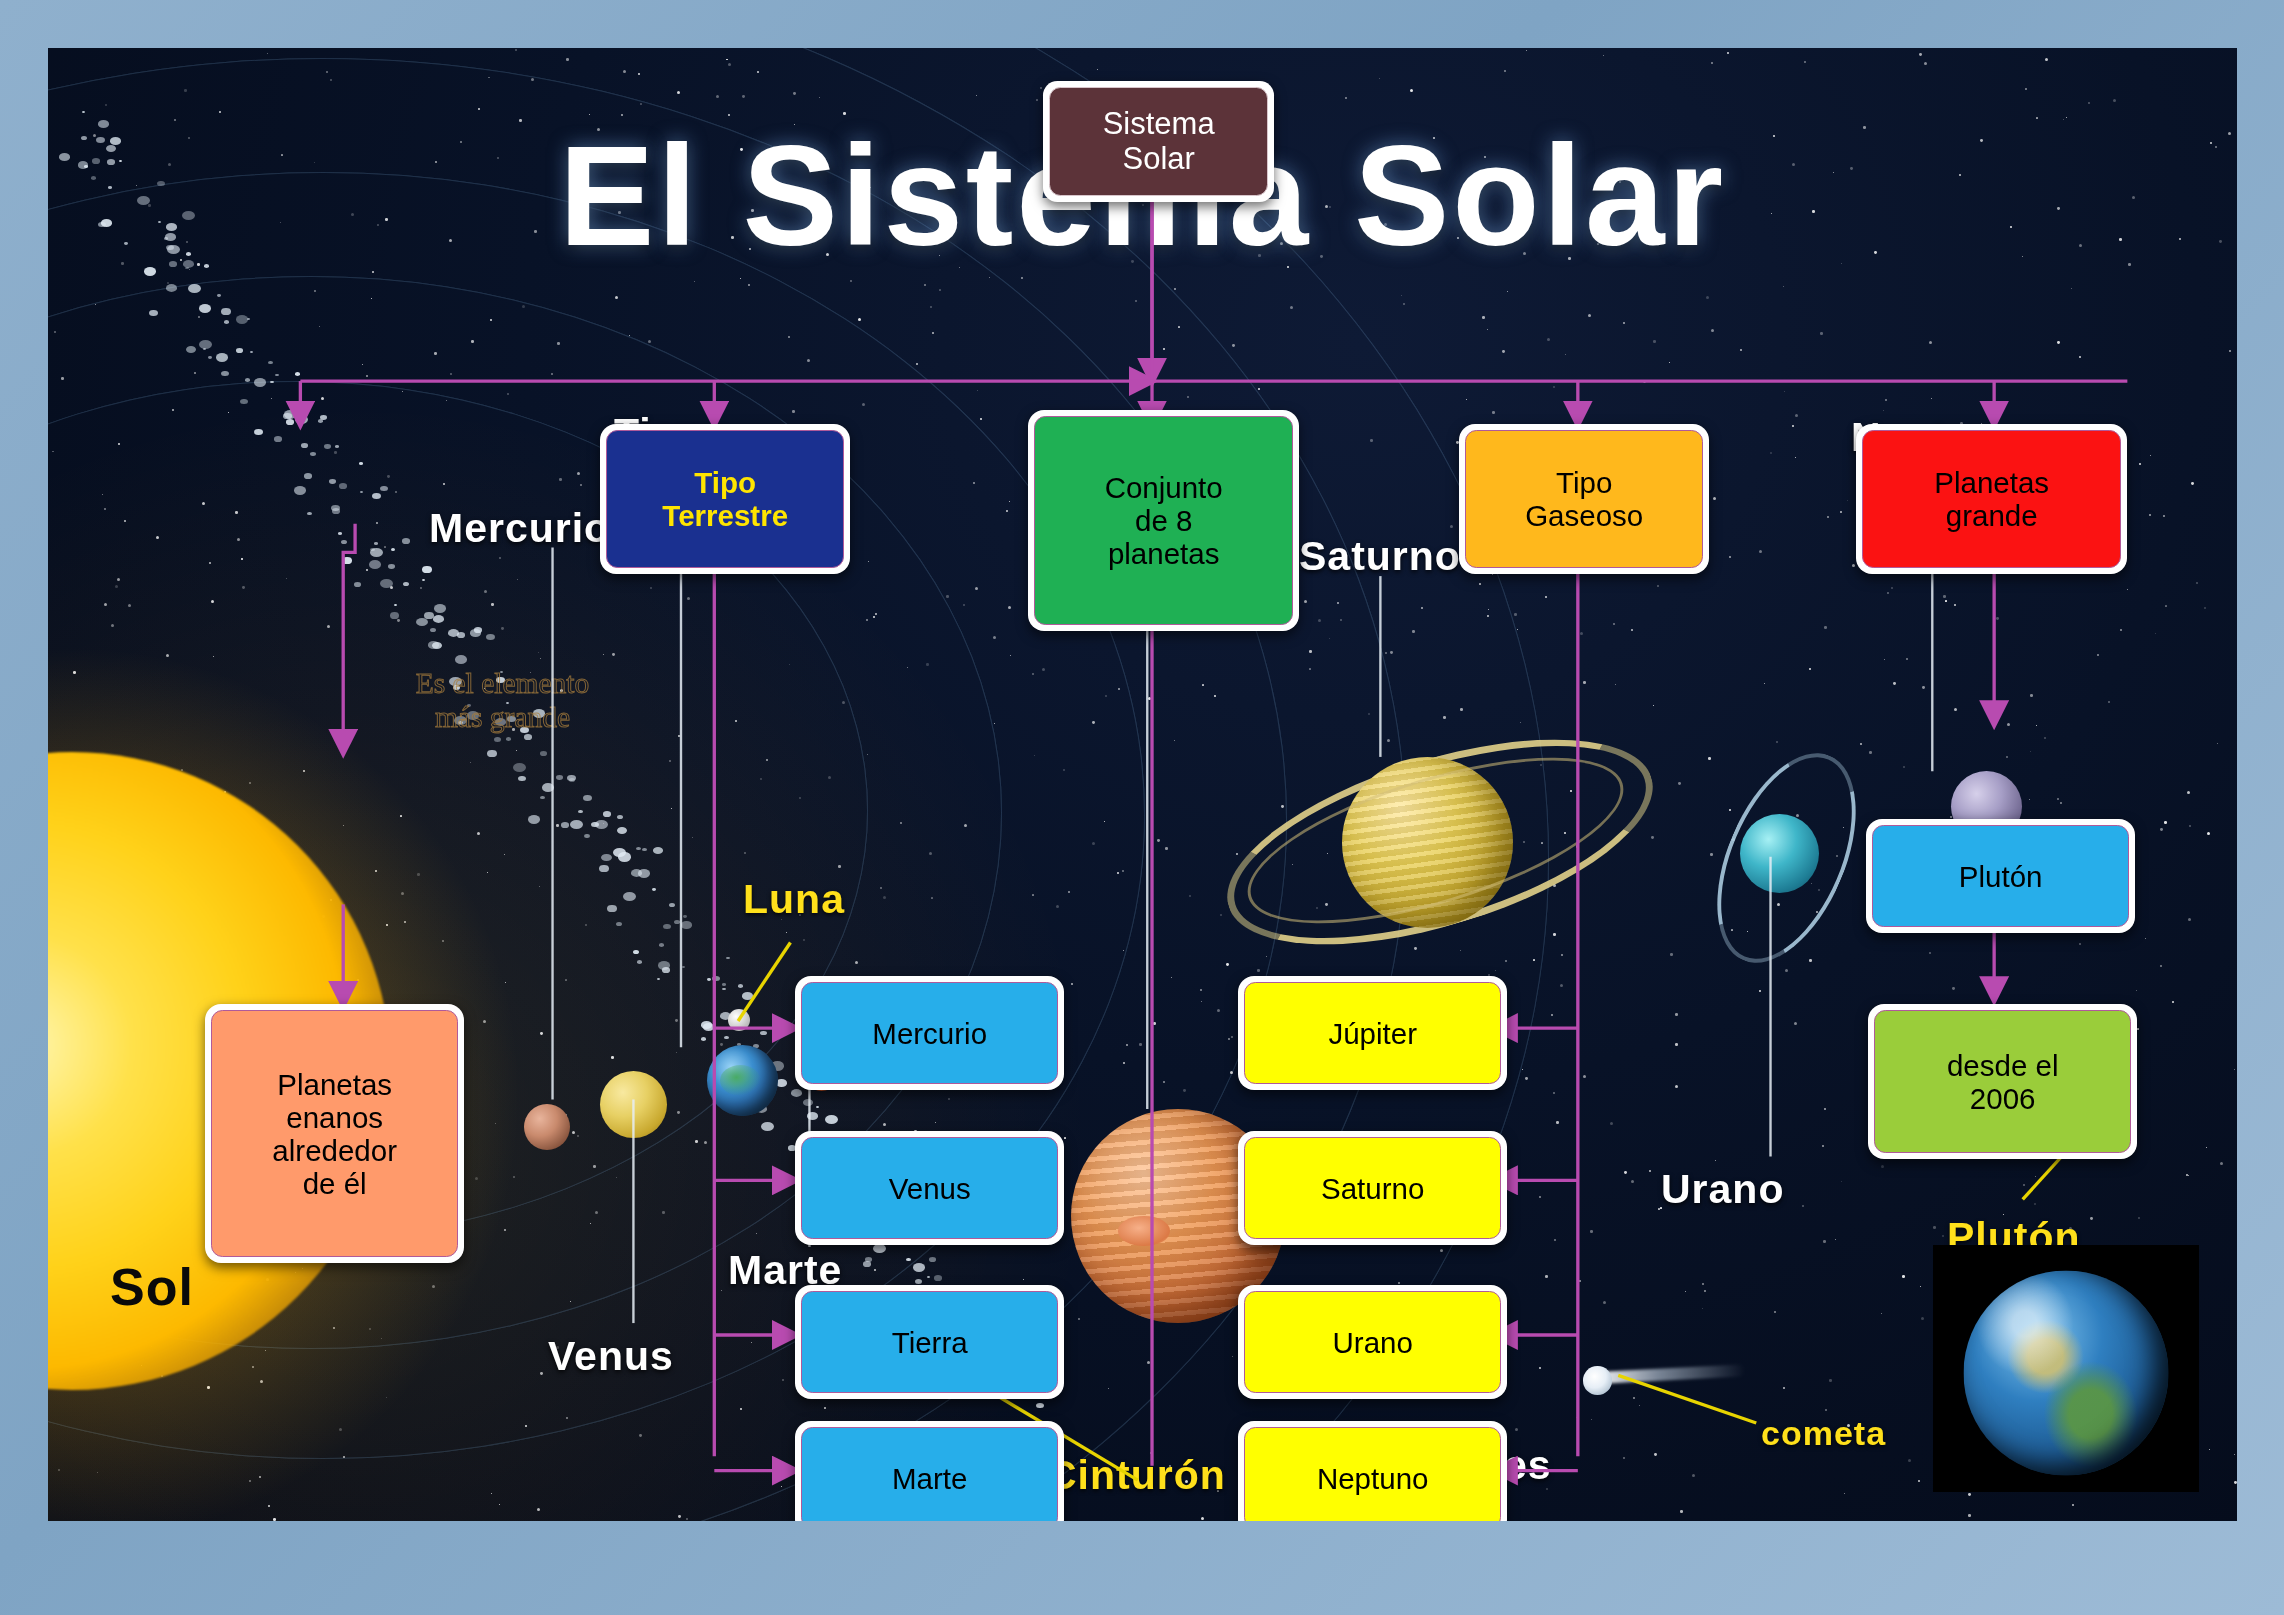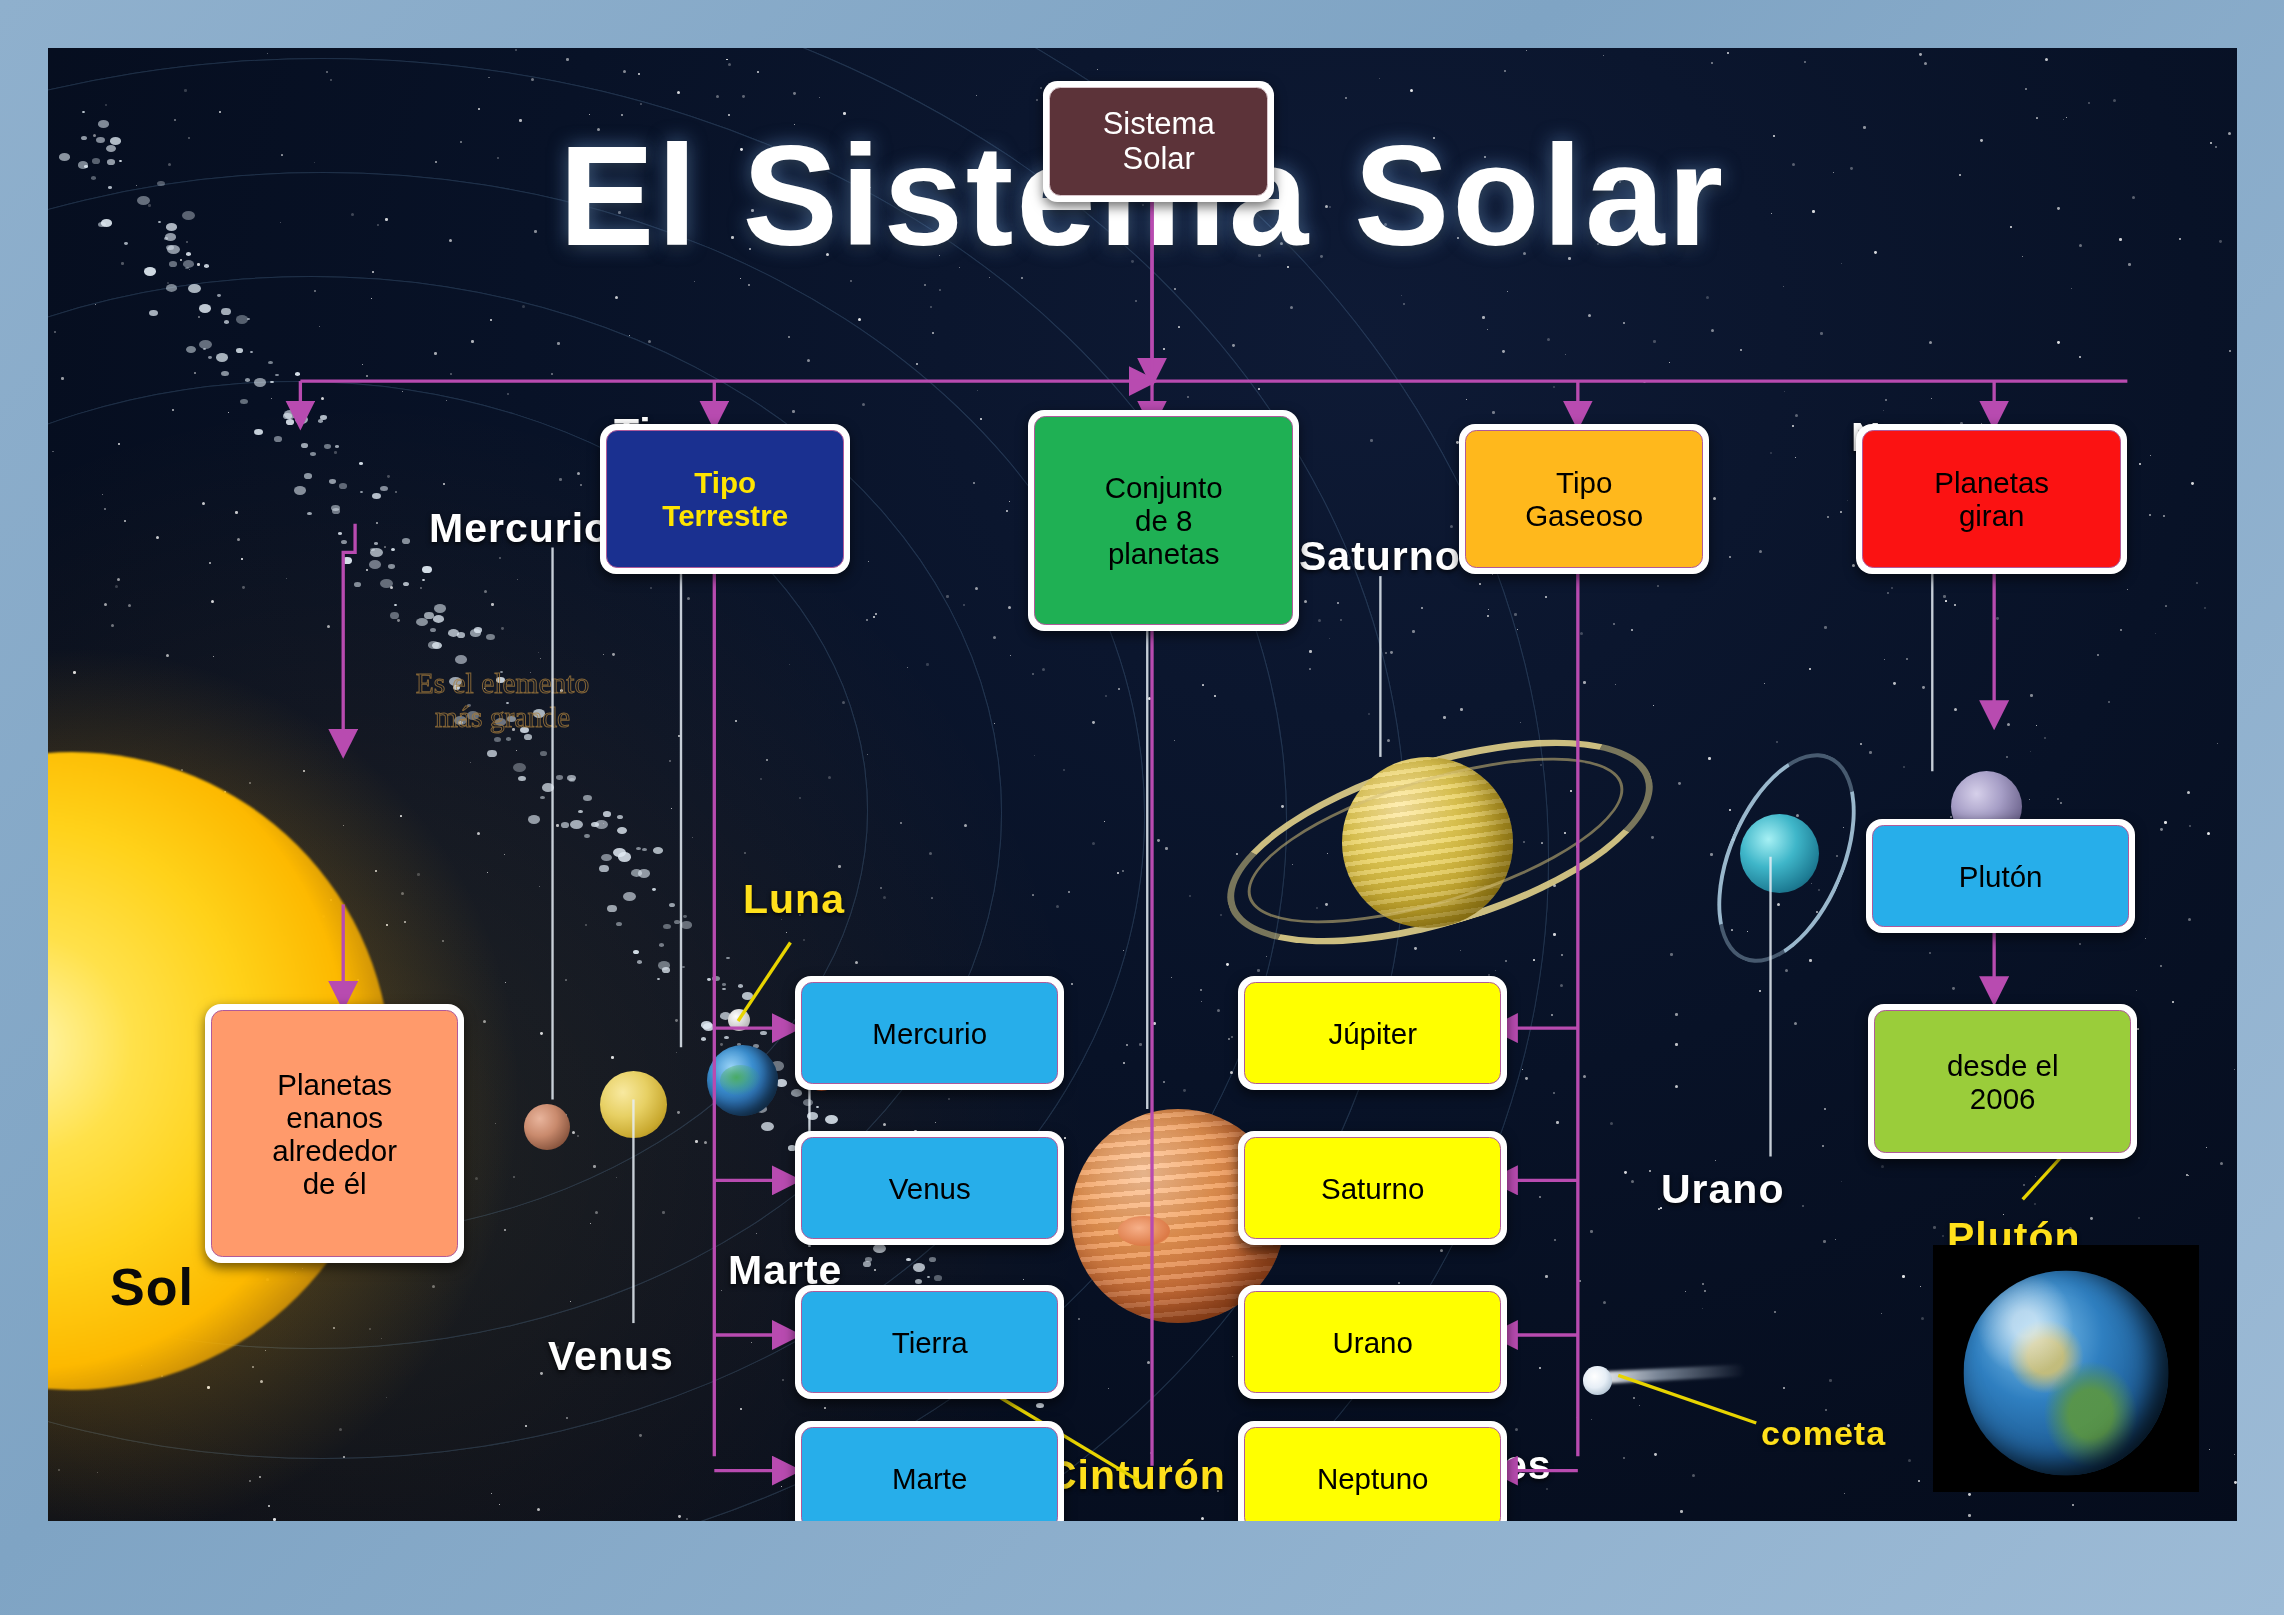--- a/index.html
+++ b/index.html
@@ -1571,21 +1571,21 @@
     <div class="node" style="left:1190px;top:1373px;width:257px;height:102px;">
       <div class="fill yellow">
         <span>Neptuno</span>
       </div>
     </div>
 
     <div class="node" style="left:1808px;top:376px;width:259px;height:138px;">
       <div class="fill red">
         <span>
           <span>Planetas</span><br>
-          <span>giran</span>
+          <span>grande</span>
         </span>
       </div>
     </div>
 
     <div class="node" style="left:1818px;top:771px;width:257px;height:102px;">
       <div class="fill cyan">
         <span>Plutón</span>
       </div>
     </div>
 

